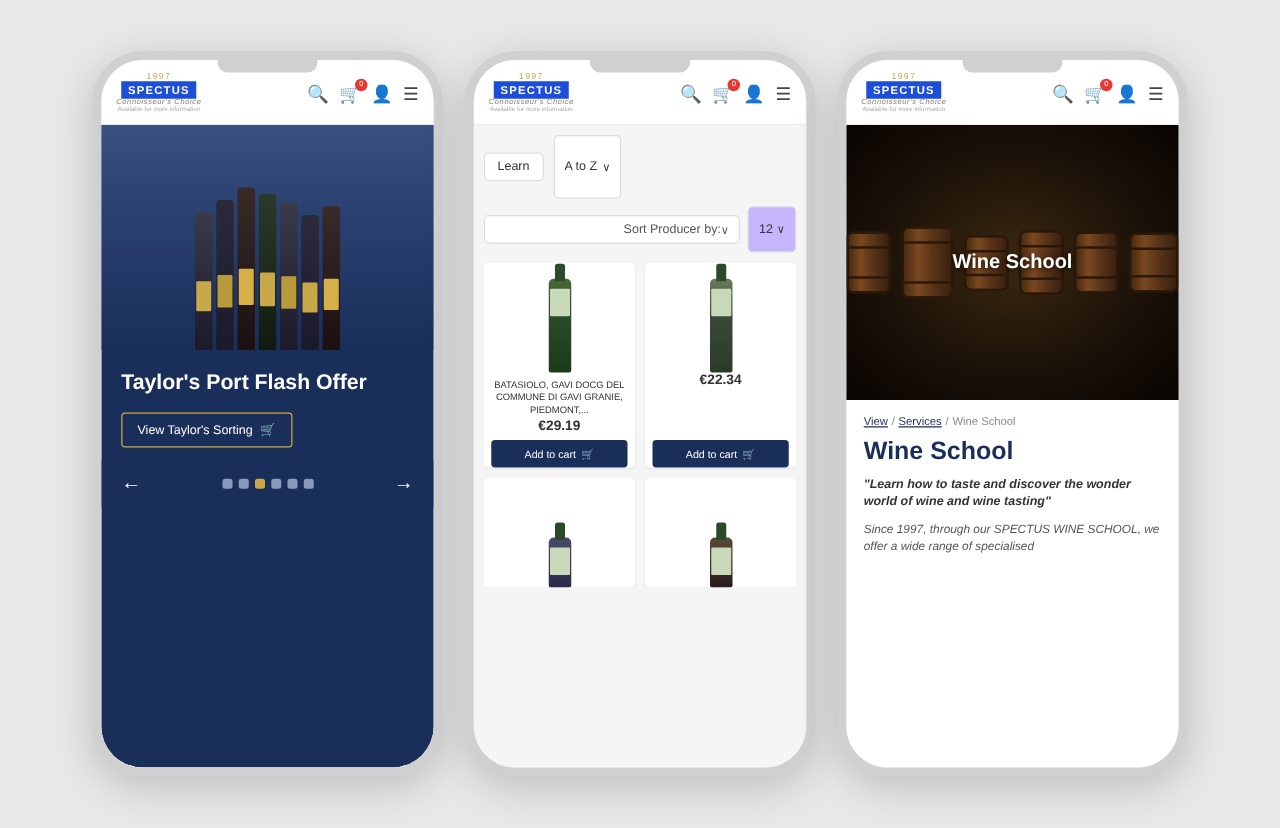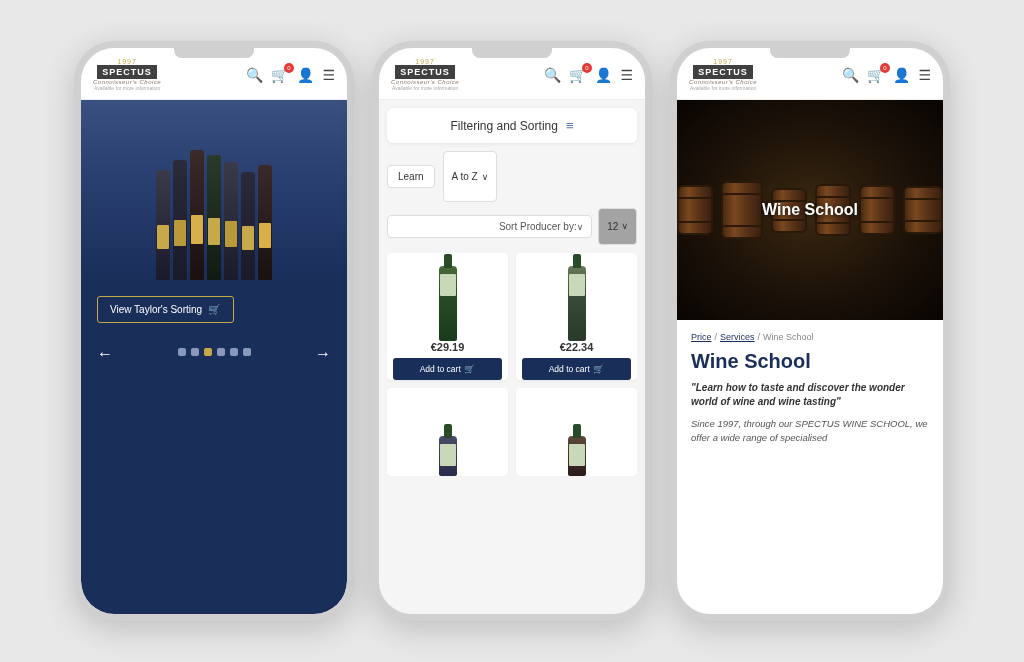--- a/index.html
+++ b/index.html
@@ -65,21 +65,21 @@
       display: flex;
       flex-direction: column;
       align-items: center;
     }
     .logo-year {
       font-size: 7px;
       color: #c8a94a;
       letter-spacing: 1px;
     }
     .logo-box {
-      background: #404040;
+      background: #1d4ed8;
       color: #fff;
       font-size: 9px;
       font-weight: bold;
       padding: 2px 5px;
       letter-spacing: 1px;
     }
     .logo-sub {
       font-size: 6px;
       color: #8a7a6a;
       font-style: italic;
@@ -259,21 +259,21 @@
       border-radius: 4px;
       padding: 5px 8px;
       font-size: 10px;
       color: #555;
       display: flex;
       align-items: center;
       justify-content: flex-end;
       cursor: pointer;
     }
     .per-page {
-      background: #a3a3a3;
+      background: #c4b5fd;
       border: 1px solid #ddd;
       border-radius: 4px;
       padding: 12px 8px;
       font-size: 10px;
       color: #333;
       display: flex;
       align-items: flex-start;
       gap: 3px;
       cursor: pointer;
       white-space: nowrap;
@@ -483,20 +483,21 @@
             </div>
             <div style="width:14px;height:108px;background:linear-gradient(180deg,#2a2a3a,#1a1a2a);border-radius:3px 3px 1px 1px;position:relative;">
               <div style="position:absolute;bottom:28%;left:8%;right:8%;height:22%;background:#c8a94a;border-radius:1px;"></div>
             </div>
             <div style="width:14px;height:115px;background:linear-gradient(180deg,#3a2a2a,#1a1010);border-radius:3px 3px 1px 1px;position:relative;">
               <div style="position:absolute;bottom:28%;left:8%;right:8%;height:22%;background:#d8b04a;border-radius:1px;"></div>
             </div>
           </div>
         </div>
         <div class="hero-text-area">
+          <div class="hero-title">Taylor's Port Flash Offer</div>
           <button class="hero-btn">
             <span>View Taylor's Sorting</span>
             <span>🛒</span>
           </button>
         </div>
         <div class="phone1-footer">
           <span class="nav-arrow">←</span>
           <div class="dots">
             <div class="dot"></div>
             <div class="dot"></div>
@@ -525,24 +526,20 @@
           <span class="icon-btn">🔍</span>
           <span class="icon-btn">
             🛒<span class="badge">0</span>
           </span>
           <span class="icon-btn">👤</span>
           <span class="icon-btn">☰</span>
         </div>
       </div>
 
       <div class="phone2-body">
-        <div class="filter-card">
-          <span class="filter-label">Filtering and Sorting</span>
-          <span class="filter-icon">≡</span>
-        </div>
         <div class="filter-row">
           <span class="filter-badge">Learn</span>
           <div class="filter-select">
             <span>A to Z</span>
             <span class="chevron">∨</span>
           </div>
         </div>
         <div class="sort-row">
           <div class="sort-select">
             <span>Sort Producer by:</span>
@@ -552,20 +549,21 @@
             <span>12</span>
             <span class="chevron">∨</span>
           </div>
         </div>
         <div class="products-grid">
 
           <div class="product-card">
             <div class="product-bottle">
               <div class="bottle-img"></div>
             </div>
+            <div class="product-name">BATASIOLO, GAVI DOCG DEL COMMUNE DI GAVI GRANIE, PIEDMONT,...</div>
             <div class="product-price">€29.19</div>
             <button class="add-to-cart-btn">
               <span>Add to cart</span>
               <span>🛒</span>
             </button>
           </div>
 
           <div class="product-card">
             <div class="product-bottle">
               <div class="bottle-img" style="background:linear-gradient(180deg,#6a7a5a 0%,#3a4a3a 40%,#2a3a2a 100%);"></div>
@@ -619,21 +617,21 @@
           <div class="barrel" style="height:45px;"></div>
           <div class="barrel" style="height:52px;"></div>
           <div class="barrel"></div>
           <div class="barrel" style="height:48px;width:42px;"></div>
         </div>
         <div class="wine-school-title-hero">Wine School</div>
       </div>
 
       <div class="phone3-content">
         <div class="breadcrumb">
-          <a>Price</a>
+          <a>View</a>
           <span>/</span>
           <a>Services</a>
           <span>/</span>
           <span>Wine School</span>
         </div>
         <div class="wine-school-heading">Wine School</div>
         <div class="wine-quote">"Learn how to taste and discover the wonder world of wine and wine tasting"</div>
         <div class="wine-desc">Since 1997, through our SPECTUS WINE SCHOOL, we offer a wide range of specialised</div>
       </div>
     </div>

